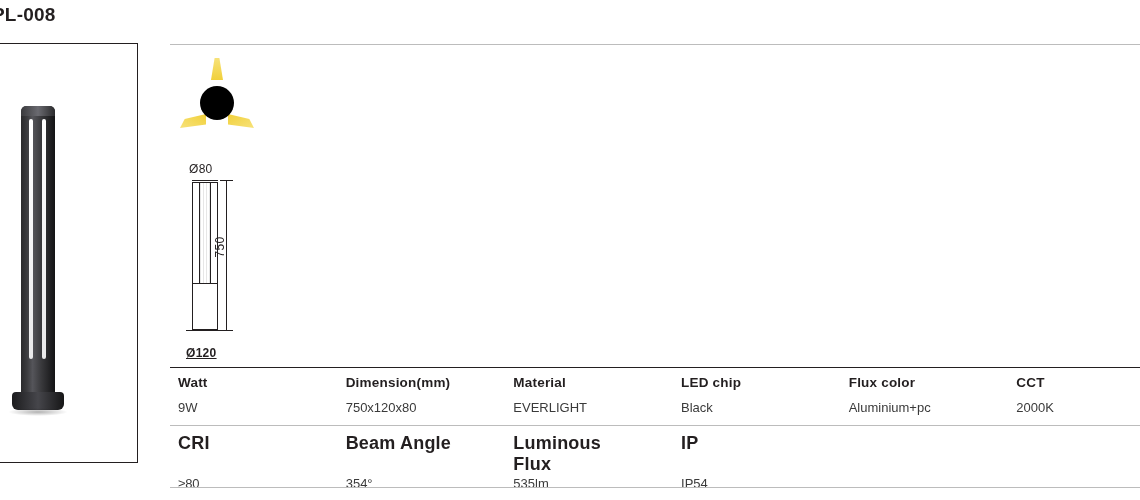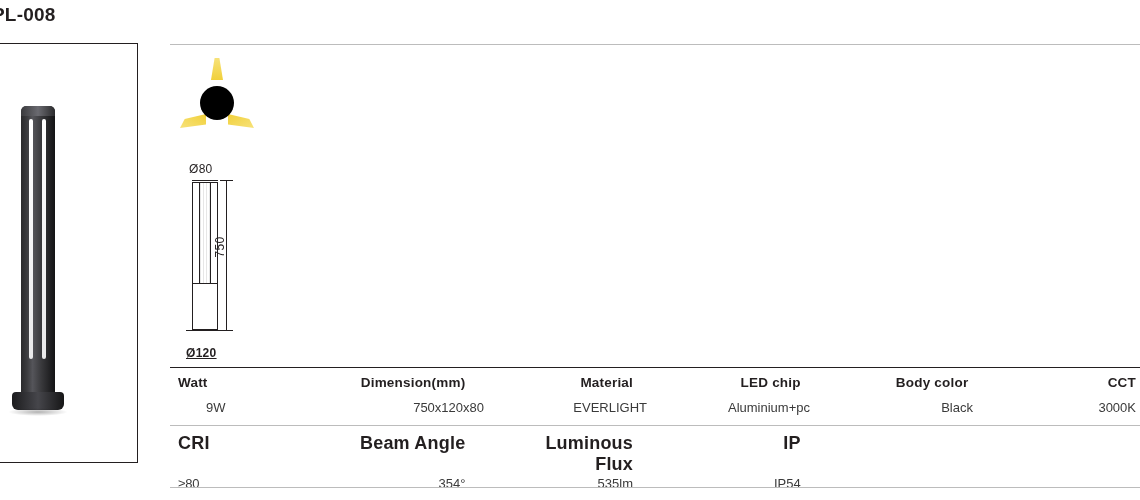--- a/index.html
+++ b/index.html
@@ -266,27 +266,27 @@
   
   .spec-row {
     position: absolute;
     left: 0;
     right: 0;
     display: flex;
     gap: 40px;
   }
   .spec-row .cell {
     flex: 1 1 0;
-    text-align: right;
+    text-align: left;
     box-sizing: border-box;
     padding: 0 4px;
   }
   .spec-row .cell:first-child { text-align: left; padding-left: 8px; }
   .head-row  { top: 375px; font-size: 13.5px; font-weight: bold; letter-spacing: 0.2px; }
-  .value-row { top: 400px; font-size: 13px; color: #3a3a3a; margin-left: 28px; }
+  .value-row { top: 400px; font-size: 13px; color: #3a3a3a; }
   .head-row2  { top: 433px; font-size: 18px; font-weight: bold; letter-spacing: 0.2px; }
   .value-row2 { top: 433px; font-size: 13px; color: #3a3a3a; margin-top: 43px; }
   .spec-row .cell.empty { visibility: hidden; }
 </style>
 </head>
 <body>
 
 <div class="product-code">PL-008</div>
 
 <div class="photo-panel">
@@ -328,31 +328,31 @@
     <div class="dim-bot-label">Ø120</div>
   </div>
 
   <div class="rule rule-specs"></div>
 
   <div class="spec-row head-row">
     <div class="cell">Watt</div>
     <div class="cell">Dimension(mm)</div>
     <div class="cell">Material</div>
     <div class="cell">LED chip</div>
-    <div class="cell">Body color</div>
+    <div class="cell">Flux color</div>
     <div class="cell">CCT</div>
   </div>
 
   <div class="spec-row value-row">
     <div class="cell">9W</div>
     <div class="cell">750x120x80</div>
     <div class="cell">EVERLIGHT</div>
+    <div class="cell">Black</div>
     <div class="cell">Aluminium+pc</div>
-    <div class="cell">Black</div>
-    <div class="cell">3000K</div>
+    <div class="cell">2000K</div>
   </div>
 
   <div class="rule rule-mid"></div>
 
   <div class="spec-row head-row2">
     <div class="cell">CRI</div>
     <div class="cell">Beam Angle</div>
     <div class="cell">Luminous Flux</div>
     <div class="cell">IP</div>
     <div class="cell empty"></div>

